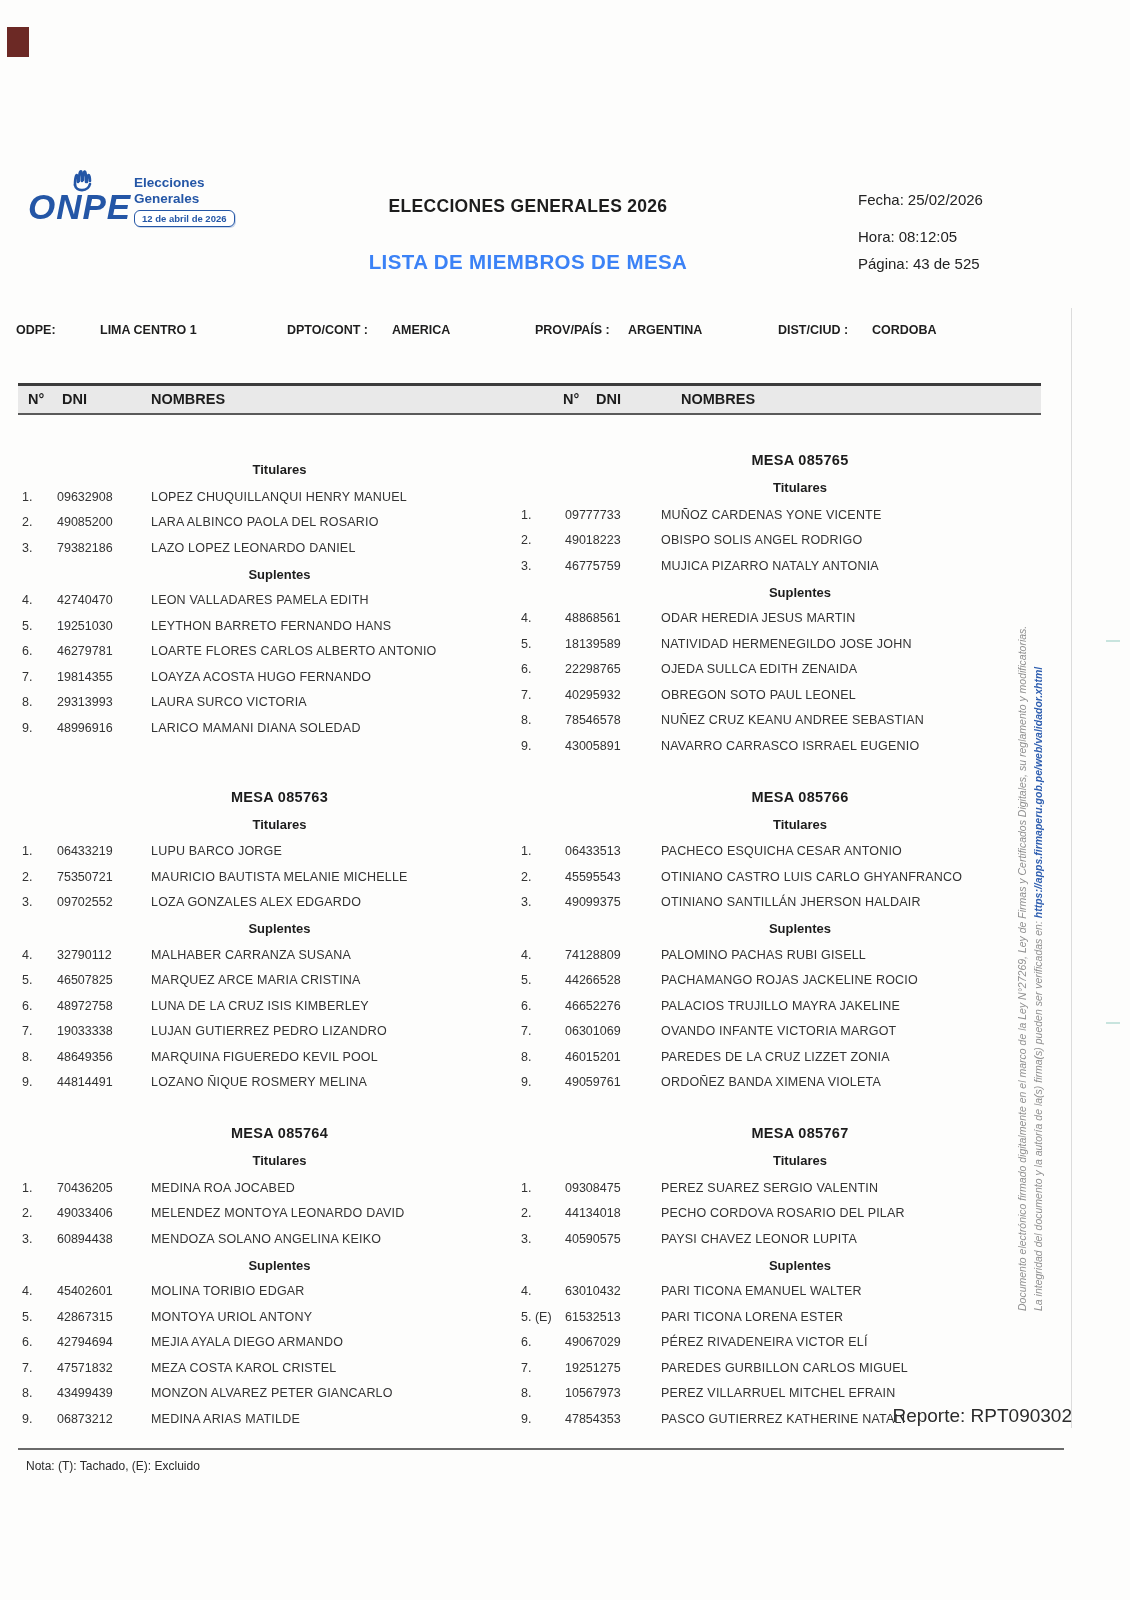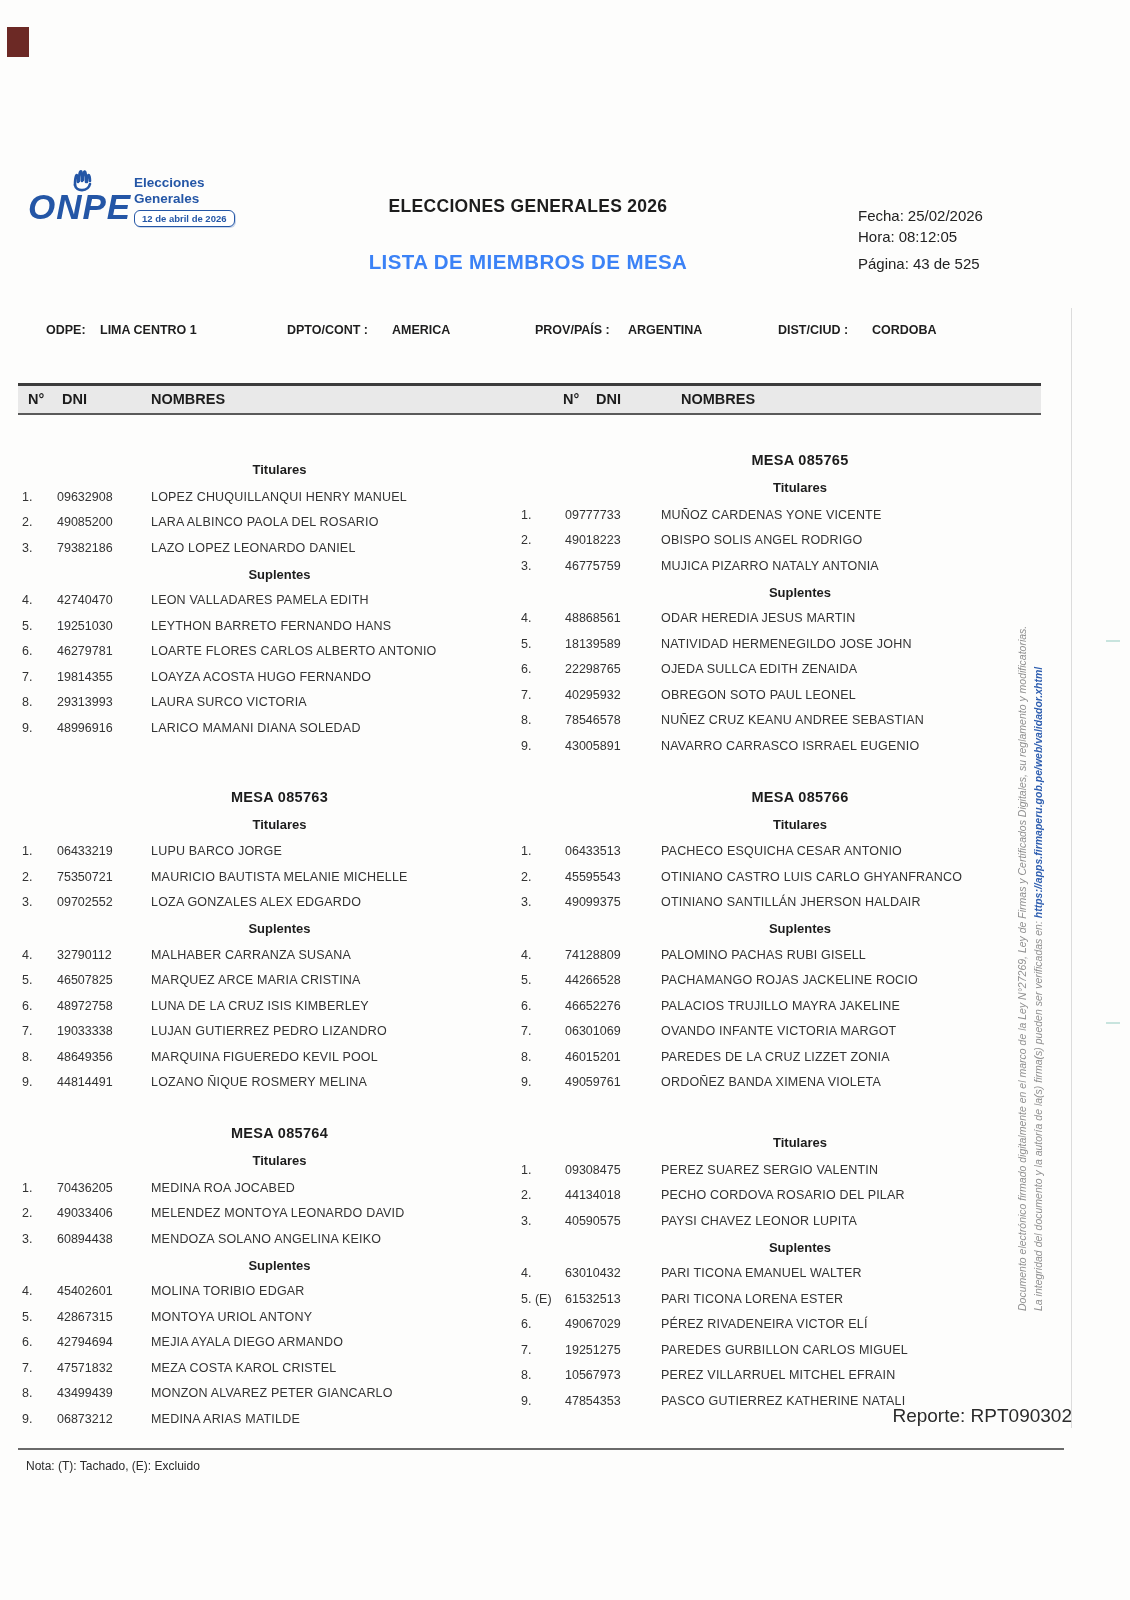--- a/index.html
+++ b/index.html
@@ -20,25 +20,25 @@
   .logo-hand{position:absolute;left:38px;top:-2px;}
   .logo-word{position:absolute;left:0;top:24px;font-size:35px;font-weight:bold;color:#2456a6;letter-spacing:1px;font-style:italic;}
   .logo-tag{position:absolute;left:106px;top:12px;color:#2456a6;font-weight:bold;font-size:13.5px;line-height:16px;}
   .logo-badge{position:absolute;left:106px;top:47px;border:1.5px solid #2456a6;border-radius:6px;color:#2456a6;font-size:9.5px;font-weight:bold;padding:2px 7px;background:#fff;box-shadow:1px 1px 0 #c9d6ea;}
   
   .title-wrap{position:absolute;left:0;top:0;width:1056px;text-align:center;}
   .title-1{position:absolute;left:0;top:196px;width:100%;font-size:17.5px;font-weight:bold;color:#1d1d1d;letter-spacing:.3px;}
   .title-2{position:absolute;left:0;top:250px;width:100%;font-size:20.5px;font-weight:bold;color:#3b82f6;letter-spacing:.4px;}
   .hdr-info{position:absolute;left:858px;width:240px;font-size:15px;color:#222;}
   .hdr-info span{margin-right:4px;}
-  .fecha{top:207px;} .hora{top:228px;} .pagina{top:255px;}
+  .fecha{top:191px;} .hora{top:228px;} .pagina{top:255px;}
   
   .meta{position:absolute;top:323px;left:0;width:1130px;font-size:12.5px;font-weight:bold;color:#1e1e1e;}
   .meta span{position:absolute;white-space:nowrap;}
-  .m-odpe-l{left:46px;text-align:center;} .m-odpe-v{left:100px;}
+  .m-odpe-l{left:16px;text-align:center;} .m-odpe-v{left:100px;}
   .m-dpto-l{left:287px;} .m-dpto-v{left:392px;}
   .m-prov-l{left:535px;} .m-prov-v{left:628px;}
   .m-dist-l{left:778px;text-align:right;} .m-dist-v{left:872px;}
   
   .band{position:absolute;left:18px;top:383px;width:1023px;height:27px;background:#e9e9e9;border-top:3px solid #3c3c3c;border-bottom:2px solid #5a5a5a;}
   .band span{position:absolute;top:0;line-height:26px;font-size:14.5px;font-weight:bold;color:#1c1c1c;}
   .b-num1{left:10px;} .b-dni1{left:44px;} .b-nom1{left:133px;}
   .b-num2{left:545px;} .b-dni2{left:578px;} .b-nom2{left:663px;}
   
   .mesa-grid{position:absolute;left:18px;top:437px;width:1023px;display:grid;grid-template-columns:497px 526px;}
@@ -373,20 +373,21 @@
           <span class="dni">43499439</span>
           <span class="name">MONZON ALVAREZ PETER GIANCARLO</span>
         </div>
         <div class="row">
           <span class="num">9.</span>
           <span class="dni">06873212</span>
           <span class="name">MEDINA ARIAS MATILDE</span>
         </div>
       </div>
       <div class="mesa right">
+        <div class="mesa-title">MESA 085767</div>
         <div class="mesa-label ">Titulares</div>
         <div class="row">
           <span class="num">1.</span>
           <span class="dni">09308475</span>
           <span class="name">PEREZ SUAREZ SERGIO VALENTIN</span>
         </div>
         <div class="row">
           <span class="num">2.</span>
           <span class="dni">44134018</span>
           <span class="name">PECHO CORDOVA ROSARIO DEL PILAR</span>

